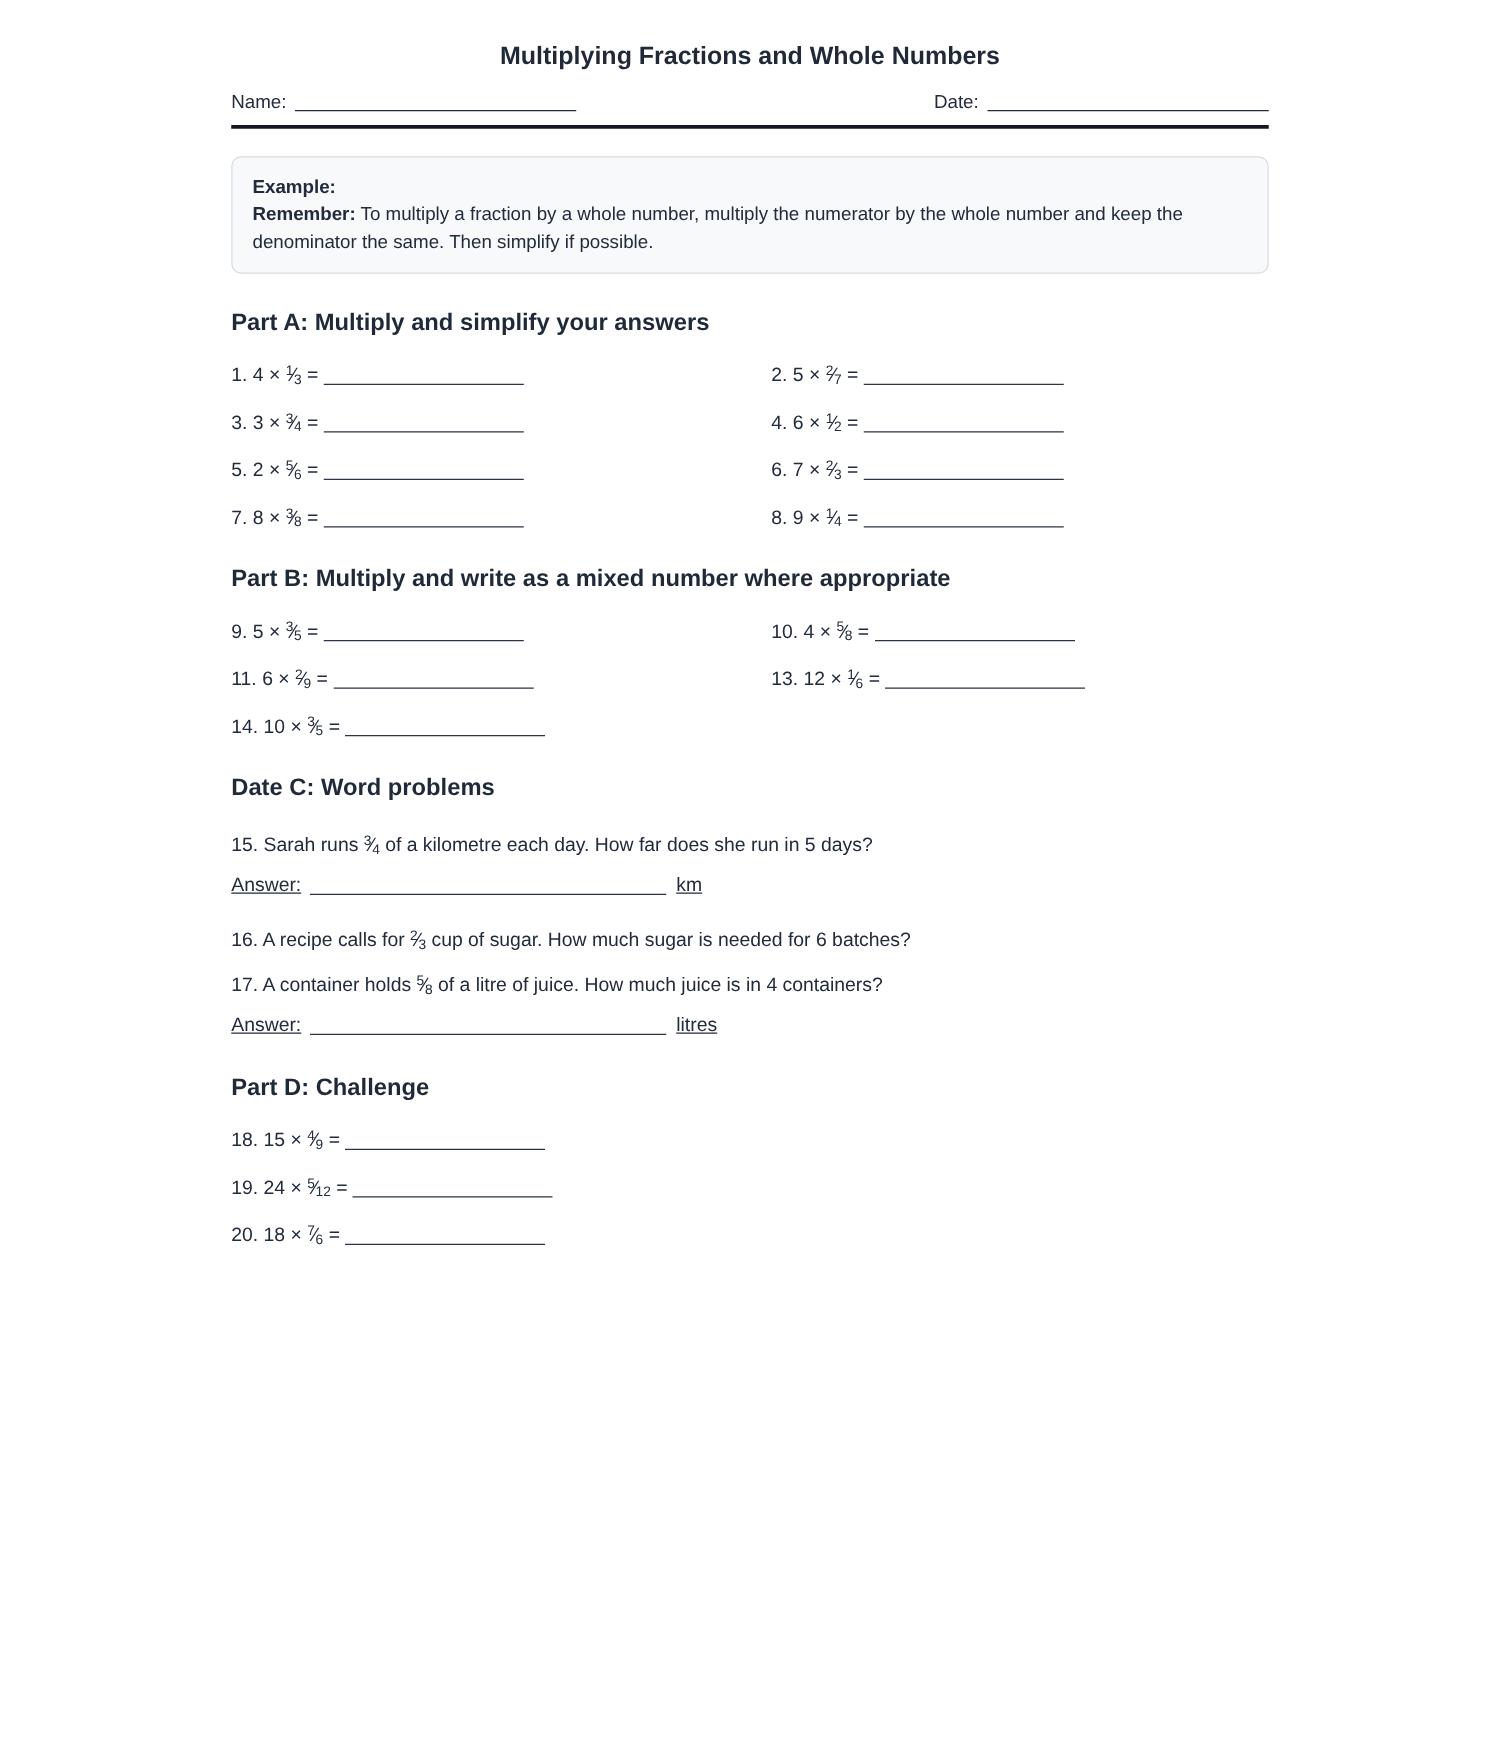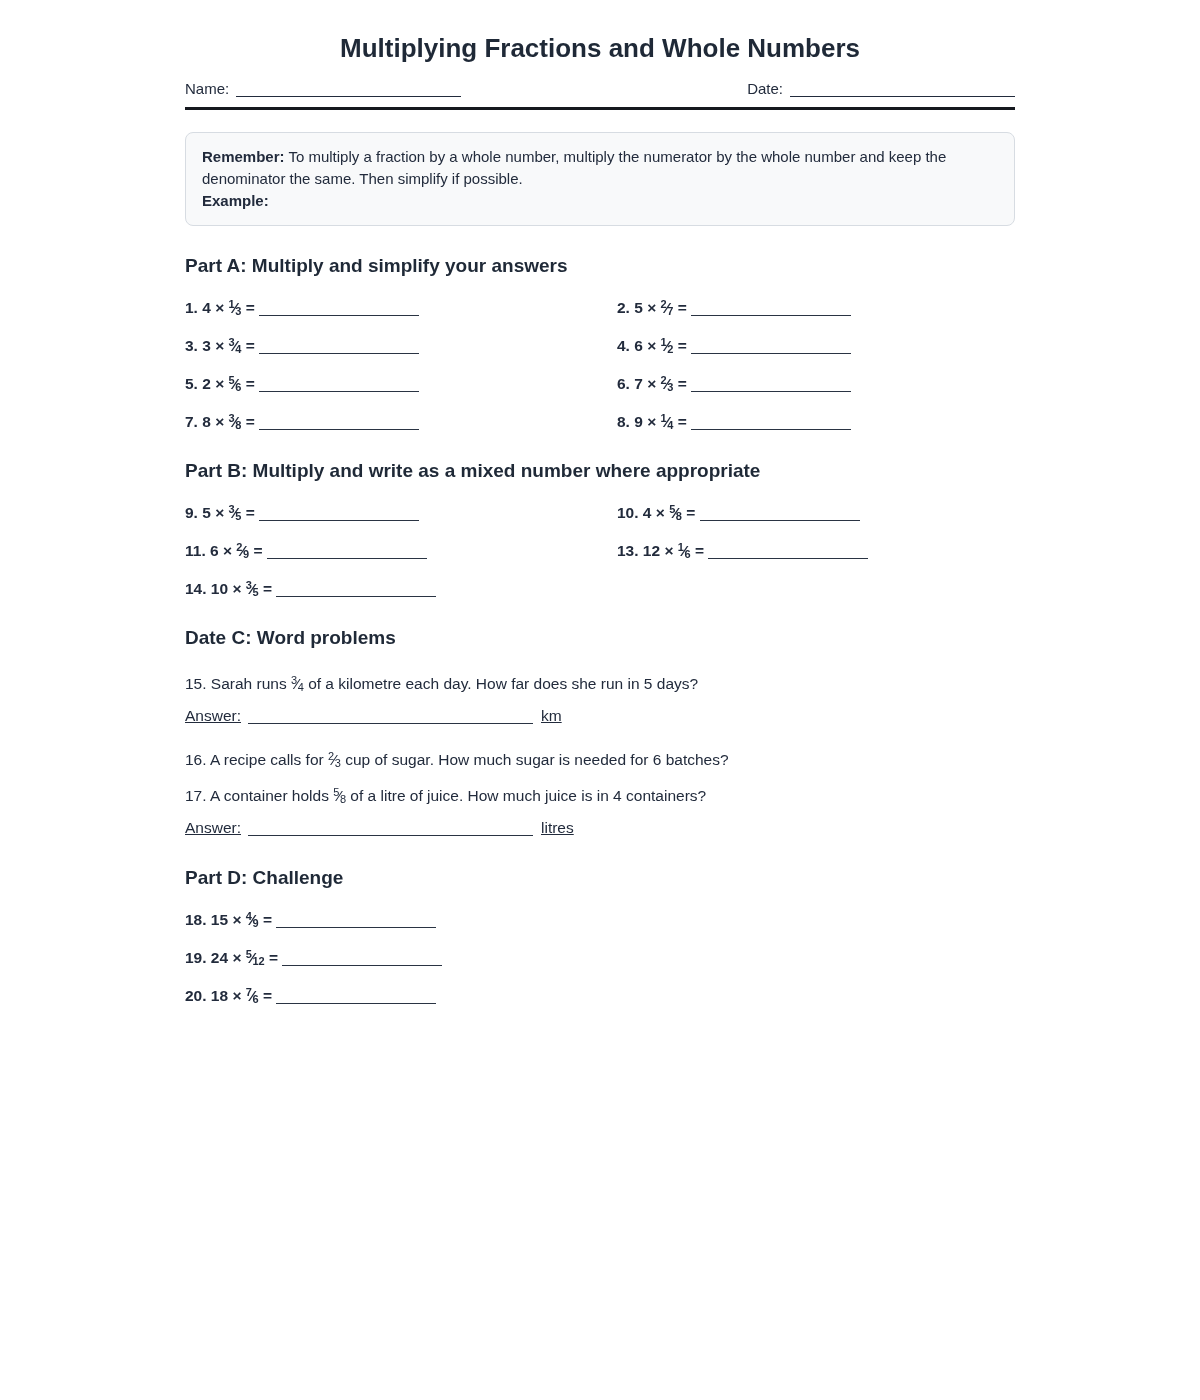--- a/index.html
+++ b/index.html
@@ -6,48 +6,48 @@
   body {
     width: 1200px;
     height: 1400px;
     font-family: "Liberation Sans", sans-serif;
     color: #222b3c;
     -webkit-font-smoothing: antialiased;
   }
   .sheet { width: 830px; margin: 0 auto; padding-top: 33px; }
 
   h1 {
-    font-size: 26px;
+    font-size: 20px;
     line-height: 1.2;
     margin: 0 0 16px;
     text-align: center;
     font-weight: 700;
     color: #1f2937;
   }
 
   .name-date { display: flex; justify-content: space-between; align-items: flex-end; font-size: 15px; margin-bottom: 10px; }
-  .field { display: flex; align-items: flex-end; }
+  .field { display: flex; }
   .lbl { margin-right: 7px; }
   .write-line { display: inline-block; width: 225px; height: 15px; border-bottom: 1px solid #222b3c; }
 
   .rule { height: 3px; background: #15181e; margin: 0 0 22px; }
 
   .remember {
     background: #f8f9fa;
     border: 1px solid #d7dce2;
     border-radius: 8px;
     padding: 13px 16px;
     font-size: 15px;
     line-height: 22px;
   }
   .remember p { margin: 0; }
 
   h2 { font-size: 19px; margin: 29px 0 21px; font-weight: 700; color: #1f2937; }
 
-  .grid { display: grid; grid-template-columns: 432px 398px; row-gap: 19px; font-size: 15.5px; font-weight: bold; }
+  .grid { display: grid; grid-template-columns: 432px 398px; row-gap: 19px; font-size: 15.5px; }
   .grid.one-col { grid-template-columns: 1fr; margin-top: 12px; }
   .problem { white-space: nowrap; }
 
   .blank {
     display: inline-block;
     width: 160px;
     height: 14px;
     border-bottom: 1.5px solid #2a3443;
     vertical-align: -3px;
   }
@@ -79,26 +79,26 @@
     <div class="field">
       <span class="lbl">Date:</span>
       <span class="write-line"></span>
     </div>
   </div>
 
   <div class="rule"></div>
 
   <aside class="remember">
     <p>
+      <strong>Example:</strong>
+      <span id="example-expr"></span>
+    </p>
+    <p>
       <strong>Remember:</strong>
       <span>To multiply a fraction by a whole number, multiply the numerator by the whole number and keep the denominator the same. Then simplify if possible.</span>
-    </p>
-    <p>
-      <strong>Example:</strong>
-      <span id="example-expr"></span>
     </p>
   </aside>
 
   <section>
     <h2>Part A: Multiply and simplify your answers</h2>
     <div class="grid" id="part-a-grid">
         <div class="problem"><span>1. 4 × <span class="frac"><span class="n">1</span><span class="sl">⁄</span><span class="d">3</span></span> = </span><span class="blank"></span></div>
         <div class="problem"><span>2. 5 × <span class="frac"><span class="n">2</span><span class="sl">⁄</span><span class="d">7</span></span> = </span><span class="blank"></span></div>
         <div class="problem"><span>3. 3 × <span class="frac"><span class="n">3</span><span class="sl">⁄</span><span class="d">4</span></span> = </span><span class="blank"></span></div>
         <div class="problem"><span>4. 6 × <span class="frac"><span class="n">1</span><span class="sl">⁄</span><span class="d">2</span></span> = </span><span class="blank"></span></div>

